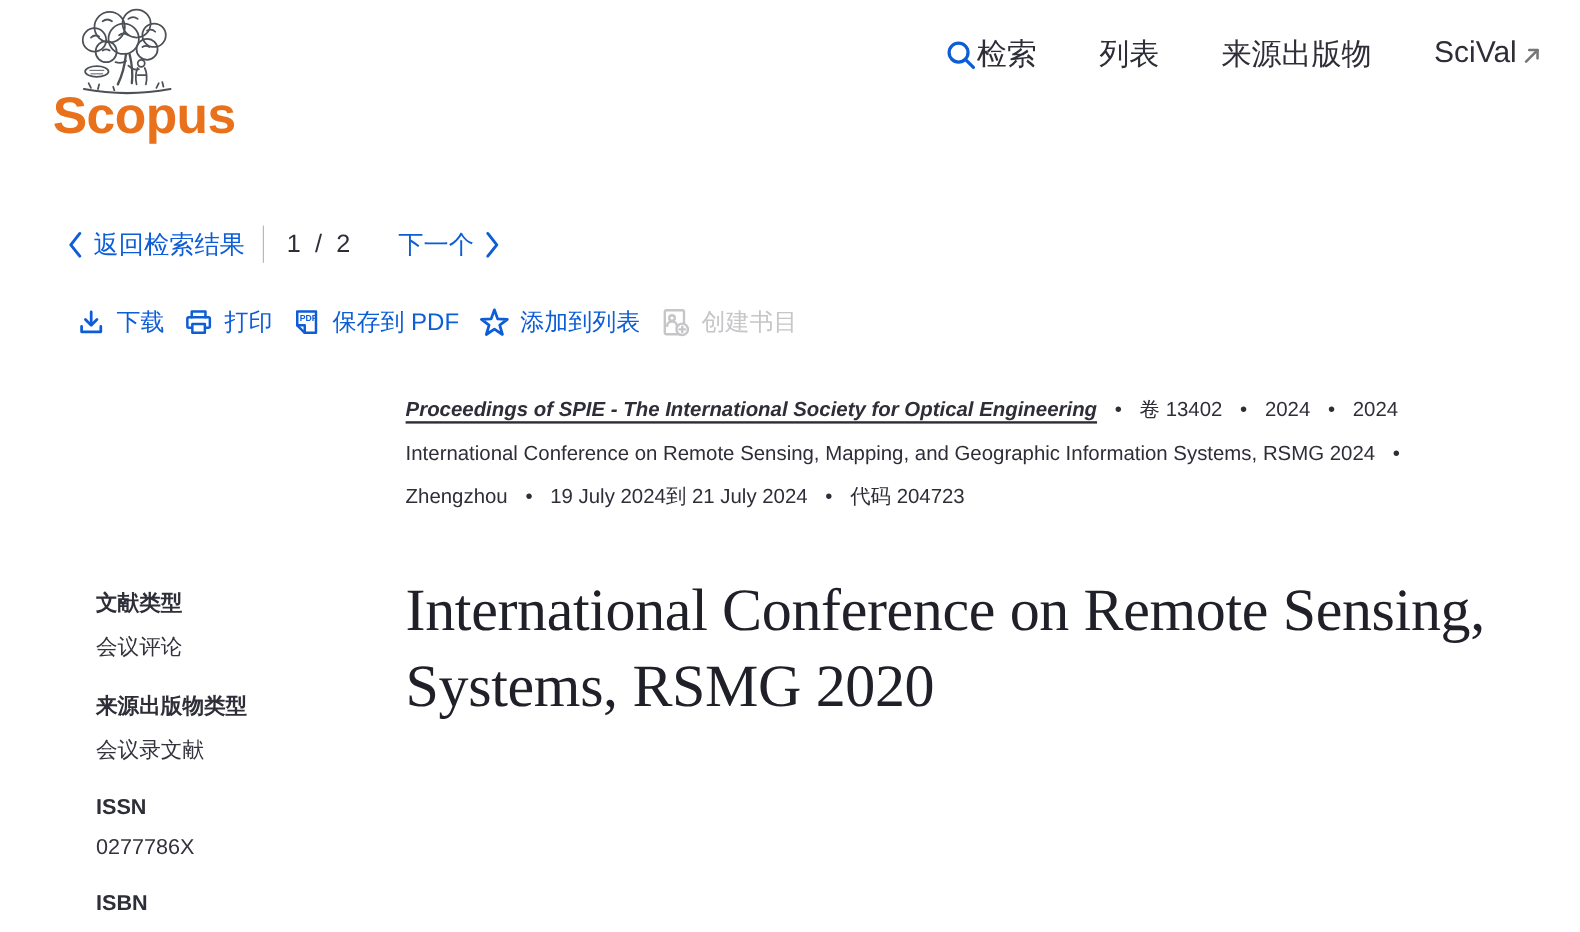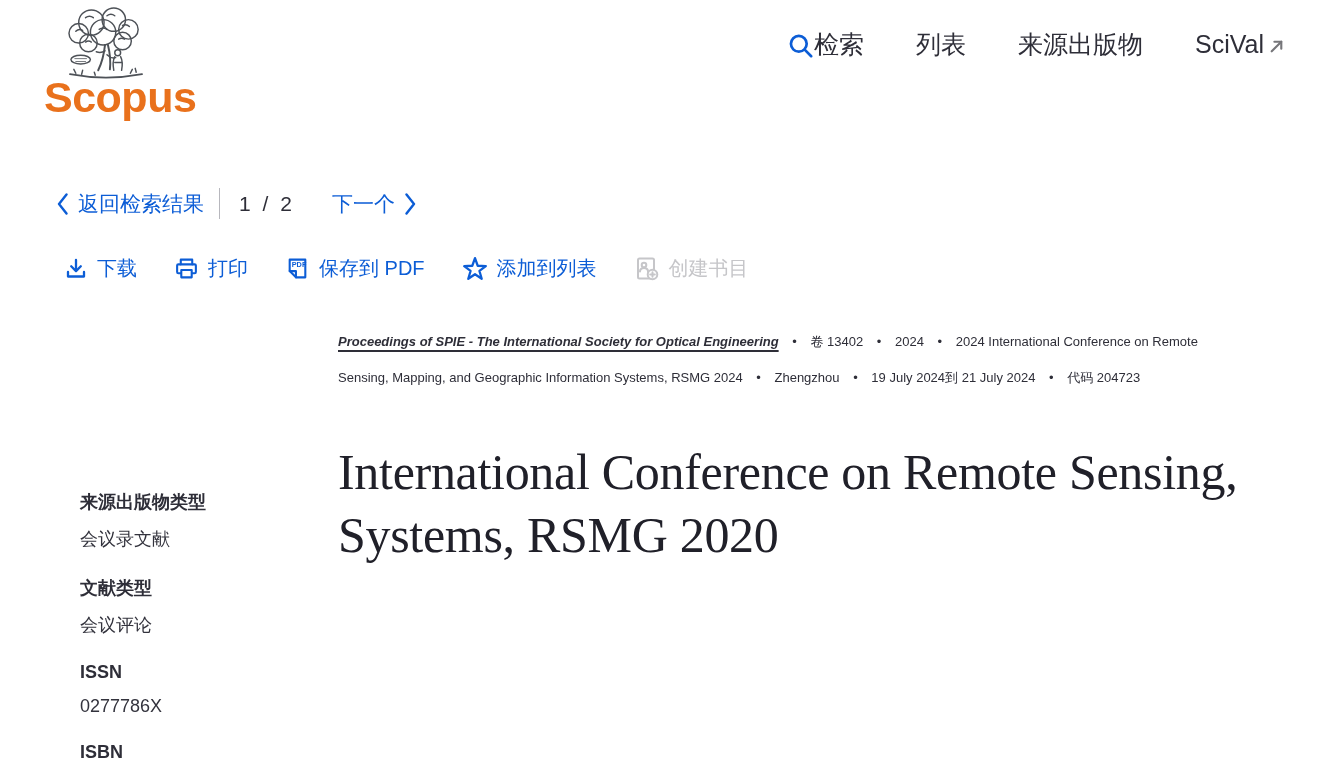--- a/index.html
+++ b/index.html
@@ -39,21 +39,21 @@
   }
   .results-nav a { color:#0C5DD6; display:flex; align-items:center; gap:9px; }
   .chev { width:12px; height:22px; }
   .vdivider { width:1px; height:31px; background:#b7b7bd; margin:0 19px 0 15px; }
   .position { color:#2e2e38; letter-spacing:3px; }
   .next-link { margin-left:37px; }
 
   
   .doc-toolbar {
     margin:36px 0 0 64px;
-    display:flex; align-items:center; gap:37px;
+    display:flex; align-items:center; gap:16px;
     font-size:20px;
   }
   .tb-btn {
     display:flex; align-items:center; gap:9px;
     background:none; border:none; padding:0;
     font:inherit; color:#0C5DD6; cursor:pointer;
   }
   .tb-btn svg { flex:0 0 auto; }
   .tb-btn.disabled { color:#c6c6c9; cursor:default; }
 
@@ -62,21 +62,21 @@
   .side-col { width:338px; padding:166px 0 0 80px; flex:0 0 auto; }
   .main-col { width:920px; flex:0 0 auto; }
 
   .side-group { margin-bottom:25px; }
   .side-label { font-weight:700; font-size:18px; margin-bottom:13px; }
   .side-value { font-size:18px; color:#33333d; }
   .side-group.latin-gap { margin-top:24px; }
 
   .source-line {
     margin:0; max-width:905px;
-    font-size:13px; line-height:36px; color:#2e2e38;
+    font-size:17px; line-height:36px; color:#2e2e38;
   }
   .source-title {
     color:#2e2e38; font-weight:700; font-style:italic;
     text-decoration:underline;
     text-decoration-thickness:2px;
     text-underline-offset:4px;
   }
   .sep { margin:0 10px; color:#2e2e38; }
 
   .doc-title {
@@ -199,26 +199,26 @@
       <path d="M18.5 16.2v4.6M16.2 18.5h4.6"></path>
     </svg>
     <span>创建书目</span>
   </button>
 </div>
 
 <div class="content">
 
   <aside class="side-col">
     <div class="side-group">
+      <div class="side-label">文献类型</div>
+      <div class="side-value">会议评论</div>
+    </div>
+    <div class="side-group">
       <div class="side-label">来源出版物类型</div>
       <div class="side-value">会议录文献</div>
-    </div>
-    <div class="side-group">
-      <div class="side-label">文献类型</div>
-      <div class="side-value">会议评论</div>
     </div>
     <div class="side-group latin-gap">
       <div class="side-label">ISSN</div>
       <div class="side-value">0277786X</div>
     </div>
     <div class="side-group latin-gap">
       <div class="side-label">ISBN</div>
 
     </div>
   </aside>

